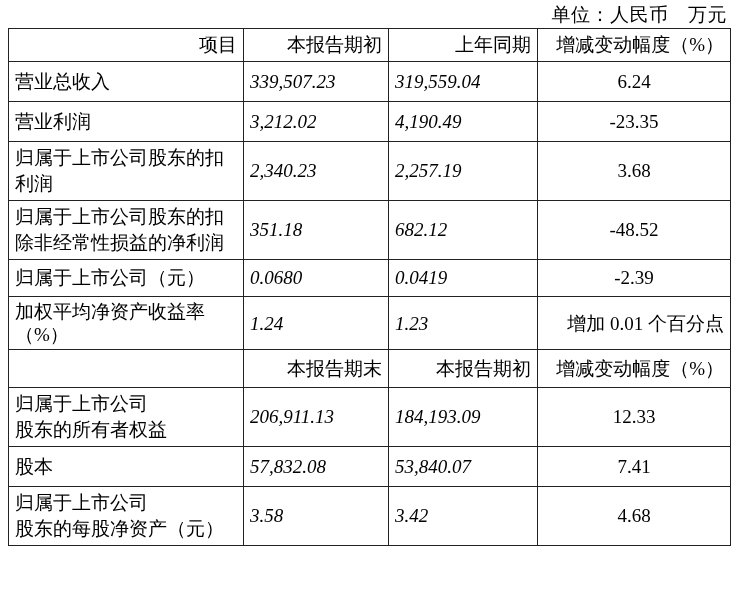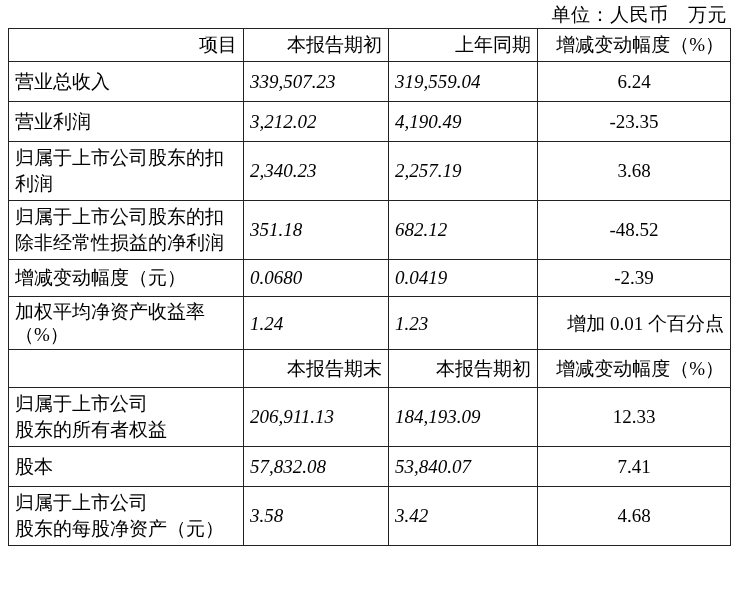--- a/index.html
+++ b/index.html
@@ -103,21 +103,21 @@
       <td class="chg">3.68</td>
     </tr>
     <tr class="dbl">
       <td class="lbl">归属于上市公司股东的扣
 除非经常性损益的净利润</td>
       <td class="num">351.18</td>
       <td class="num">682.12</td>
       <td class="chg">-48.52</td>
     </tr>
     <tr class="med">
-      <td class="lbl">增减变动幅度（元）</td>
+      <td class="lbl">归属于上市公司（元）</td>
       <td class="num">0.0680</td>
       <td class="num">0.0419</td>
       <td class="chg">-2.39</td>
     </tr>
     <tr class="d2">
       <td class="lbl">加权平均净资产收益率
 （%）</td>
       <td class="num">1.24</td>
       <td class="num">1.23</td>
       <td class="center">增加 0.01 个百分点</td>

